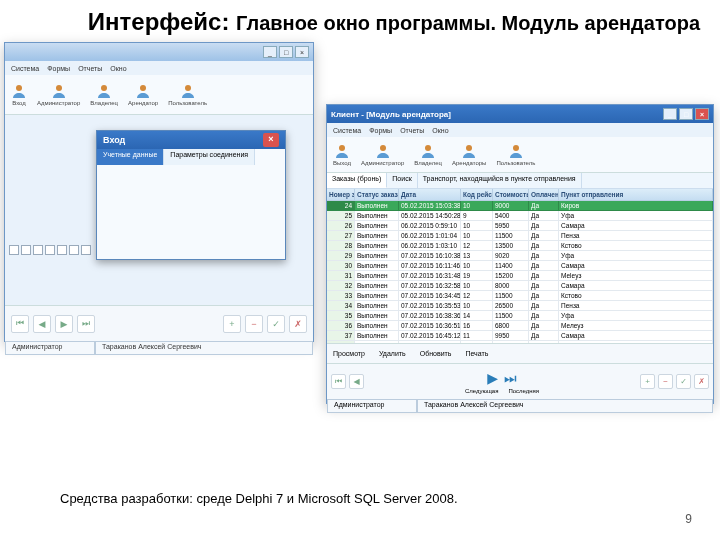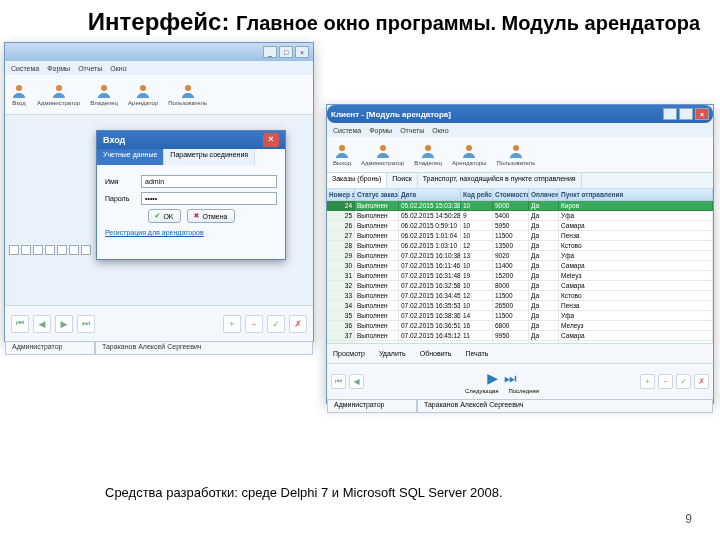--- a/index.html
+++ b/index.html
@@ -1,21 +1,21 @@
 <!DOCTYPE html>
 <html><head>
 <meta charset="utf-8">
 <style>
 * { margin: 0; padding: 0; box-sizing: border-box; font-family: Arial, sans-serif; }
 body { width: 720px; height: 540px; background: #fff; position: relative; overflow: hidden; }
 .slide-title { font-size: 24px; font-weight: bold; text-align: right; padding: 8px 20px 0; }
 .slide-title .sup { font-size: 24px; }
 .slide-title .sub { font-size: 20px; font-weight: bold; }
 .apps { position: relative; height: 370px; margin-top: 6px; }
-.footer-note { position: absolute; left: 60px; bottom: 40px; font-size: 13px; margin-left: 45px; }
+.footer-note { position: absolute; left: 60px; bottom: 34px; font-size: 13px; }
 .page-no { position: absolute; right: 28px; bottom: 14px; font-size: 12px; color: #555; }
 
 
 .win { position: absolute; background: #e9f2fb; border: 1px solid #6d97c6; box-shadow: 0 4px 12px rgba(0,0,0,.25); }
 .win-left { left: 4px; top: 0; width: 310px; height: 300px; }
 .titlebar { height: 18px; background: linear-gradient(#c9ddf2,#9ec2e7); display: flex; align-items: center; padding: 0 4px; font-size: 8px; color: #333; }
 .titlebar .spacer { flex: 1; }
 .titlebar .tb-btn { width: 14px; height: 12px; background: #e5effa; border: 1px solid #8ab; margin-left: 2px; display: flex; align-items: center; justify-content: center; font-size: 7px; }
 .menubar { height: 14px; background: #e9f2fb; display: flex; gap: 8px; padding: 0 6px; font-size: 7px; color: #333; align-items: center; }
 .toolbar { height: 40px; background: #f6fafe; display: flex; align-items: center; gap: 10px; padding: 0 6px; border-bottom: 1px solid #cdd; }
@@ -44,21 +44,21 @@
 .login .body { padding: 6px 8px; font-size: 7px; }
 .login .row { display: flex; align-items: center; margin: 4px 0; }
 .login .row label { width: 36px; }
 .login .row input { flex: 1; height: 13px; border: 1px solid #9ab; font-size: 7px; padding: 0 3px; }
 .login .btns { display: flex; gap: 6px; justify-content: center; margin-top: 4px; }
 .login .btns .btn { font-size: 7px; padding: 2px 6px; border: 1px solid #9ab; background: linear-gradient(#fff,#e6eef7); border-radius: 3px; display: flex; align-items: center; gap: 3px; }
 .login .link { color: #1a5db0; text-decoration: underline; font-size: 7px; margin-top: 6px; display: inline-block; }
 
 
 .win-right { left: 326px; top: 62px; width: 388px; height: 300px; }
-.win-right .titlebar { background: linear-gradient(#3a79c8,#2b66b3); color: #fff; font-weight: bold; border-radius: 8px; }
+.win-right .titlebar { background: linear-gradient(#3a79c8,#2b66b3); color: #fff; font-weight: bold; }
 .win-right .titlebar .tb-btn { background: #e5effa; }
 .win-right .toolbar { height: 36px; }
 .subtabs { height: 16px; display: flex; font-size: 7px; background: #eef6fd; border-bottom: 1px solid #cde; }
 .subtabs .tab { padding: 2px 5px; border-right: 1px solid #cde; white-space: nowrap; }
 .subtabs .tab.active { background: #fff; border-bottom: 1px solid #fff; }
 .grid { font-size: 6.5px; height: 154px; overflow: hidden; background: #fff; }
 .grid .hdr, .grid .gr { display: grid; grid-template-columns: 28px 44px 62px 32px 36px 30px 1fr; }
 .grid .hdr { background: linear-gradient(#dcedf9,#c3dcf1); color: #2a4d78; font-weight: bold; }
 .grid .hdr div { padding: 2px 2px; border-right: 1px solid #b8cfe4; border-bottom: 1px solid #b8cfe4; white-space: nowrap; overflow: hidden; }
 .grid .gr div { padding: 1px 2px; border-right: 1px solid #e3e9ef; border-bottom: 1px solid #e3e9ef; white-space: nowrap; overflow: hidden; }
@@ -185,41 +185,20 @@
   <div class="login">
     <div class="dlg-title">
       <span>Вход</span>
       <span class="spacer"></span>
       <span class="x">×</span>
     </div>
     <div class="tabs">
       <span class="tab active">Учетные данные</span>
       <span class="tab">Параметры соединения</span>
     </div>
-    <div class="body">
-      <div class="row">
-        <label>Имя</label>
-        <input value="admin" style="">
-      </div>
-      <div class="row">
-        <label>Пароль</label>
-        <input value="•••••" style="">
-      </div>
-      <div class="btns">
-        <span class="btn">
-            <span style="color:#2a2">✔</span>
-            <span>OK</span>
-          </span>
-        <span class="btn">
-            <span style="color:#c33">✖</span>
-            <span>Отмена</span>
-          </span>
-      </div>
-      <a class="link">Регистрация для арендаторов</a>
-    </div>
   </div>
 
   <div class="win win-right">
     <div class="titlebar">
       <span>Клиент - [Модуль арендатора]</span>
       <span class="spacer"></span>
       <span class="tb-btn">_</span>
       <span class="tb-btn">□</span>
       <span class="tb-btn" style="background:#d9534f;color:#fff">×</span>
     </div>

